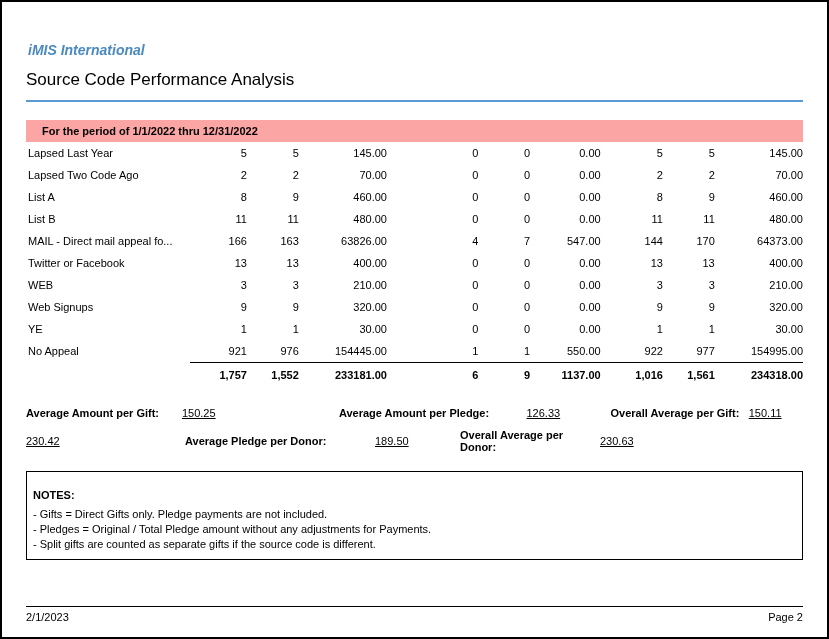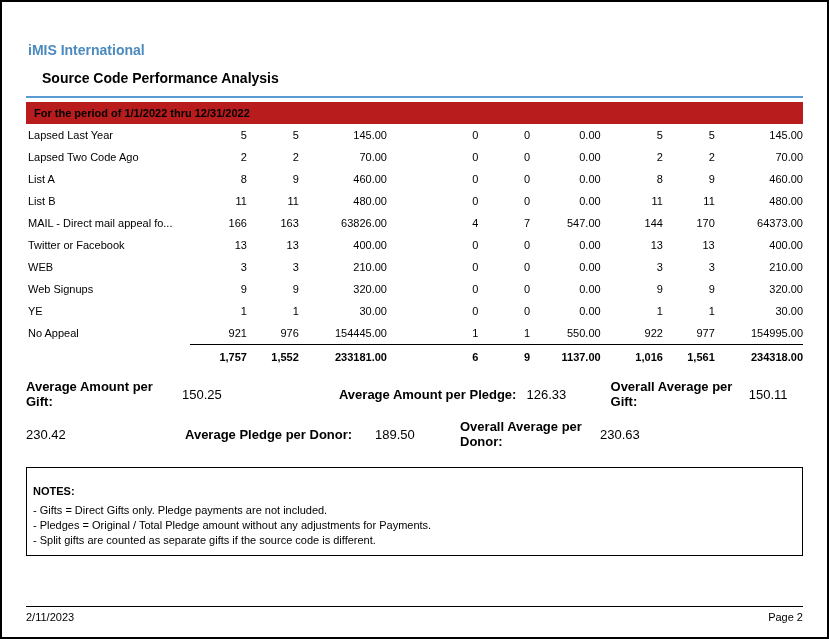--- a/index.html
+++ b/index.html
@@ -11,37 +11,38 @@
     border: 2px solid #000;
     padding: 22px 24px 12px 24px;
     position: relative;
     background:#fff;
   }
   .org {
     color:#4a8abf;
     font-weight: bold;
     font-size: 14px;
     margin: 18px 0 12px 2px;
+    font-style: italic;
   }
   .title {
-    font-weight: bold;
-    font-size: 14px;
-    margin: 0 0 10px 16px;
+    font-weight: normal;
+    font-size: 17px;
+    margin: 0 0 10px 0;
   }
   .hr1 {
     border: none;
     border-top: 2px solid #5a9bd4;
     margin: 6px 0 0 0;
   }
   .period-bar {
-    background:#b91c1c;
+    background:#fca5a5;
     font-size: 11px;
     font-weight: bold;
-    padding: 5px 8px;
-    margin-top: 4px;
+    padding: 5px 16px;
+    margin-top: 18px;
   }
   table.data {
     border-collapse: collapse;
     width: 100%;
     table-layout: fixed;
   }
   table.data td {
     font-size: 11px;
     padding: 5px 0;
     white-space: nowrap;
@@ -55,26 +56,26 @@
   .c4 { width:88px; }
   .c5 { width:50px; }
   .c6 { width:68px; }
   .c7 { width:60px; }
   .c8 { width:50px; }
   .c9 { width:85px; }
   tr.totals td { font-weight: bold; border-top:1px solid #000; padding-top:6px; padding-bottom:8px;}
   tr.totals td.col-label { border-top:none; }
 
   .averages {
-    margin-top: 8px;
-    font-size: 13px;
+    margin-top: 18px;
+    font-size: 11px;
   }
   .avg-row { display:flex; margin-bottom:10px; }
   .avg-row .lbl { font-weight:bold; }
-  .avg-row .val { text-align:right; }
+  .avg-row .val { text-align:right;text-decoration:underline; }
   .avg-cell { display:flex; align-items:center;}
   .avg1l{ width:158px;} .avg1v{ width:155px;}
   .avg2l{ width:190px; padding-left:4px;} .avg2v{ width:75px;}
   .avg3l{ width:140px; padding-left:10px;} .avg3v{ width:55px;}
 
   .notes-box {
     border:1px solid #000;
     margin-top:18px;
     padding:16px 6px 8px 6px;
     font-size:11px;
@@ -271,18 +272,18 @@
   <div class="notes-box">
     <div class="nt">NOTES:</div>
     <div>- Gifts = Direct Gifts only. Pledge payments are not included.</div>
     <div>- Pledges = Original / Total Pledge amount without any adjustments for Payments.</div>
     <div>- Split gifts are counted as separate gifts if the source code is different.</div>
   </div>
 
   <div class="footer">
     <div class="line"></div>
     <div class="row">
-      <span>2/11/2023</span>
+      <span>2/1/2023</span>
       <span>Page 2</span>
     </div>
   </div>
 
 </div>
 
 </body></html>

